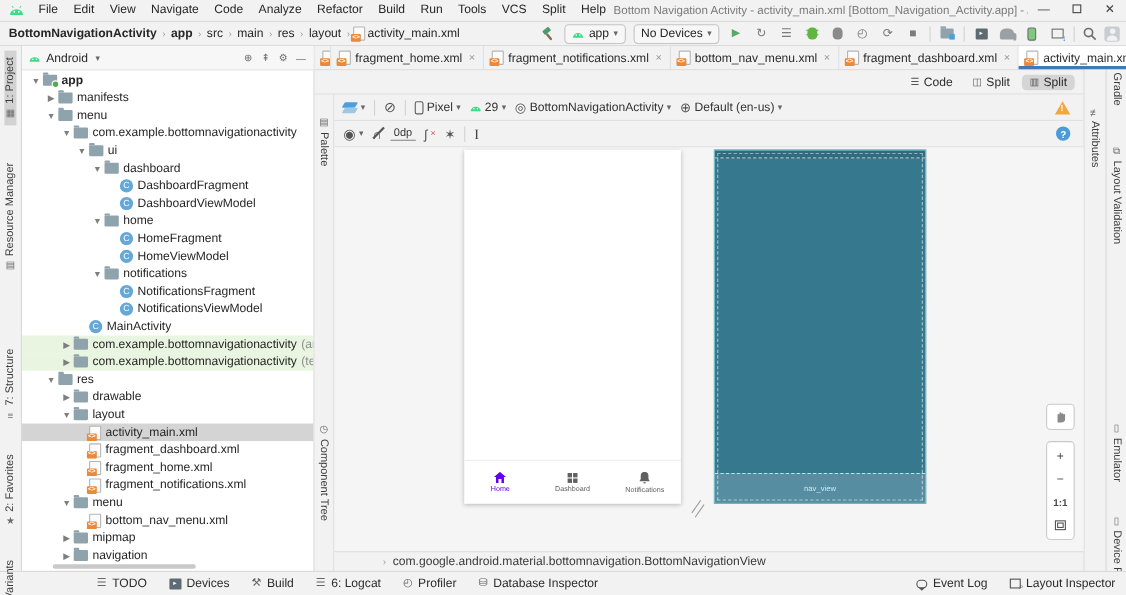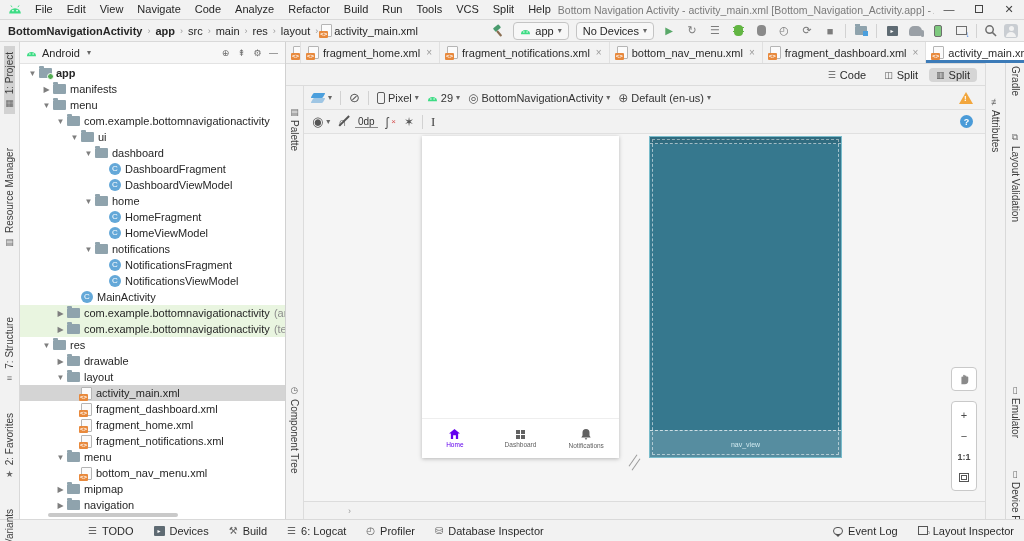--- a/index.html
+++ b/index.html
@@ -625,20 +625,21 @@
               <span class="zoombtn">−</span>
               <span class="zoombtn small">1:1</span>
               <span class="zoombtn">
                   <span class="fit-ic"></span>
                 </span>
             </div>
           </div>
 
           <div class="comp-crumbs" id="compcrumbs">
               <span class="crumb-sep">›</span>
+              <span>com.google.android.material.bottomnavigation.BottomNavigationView</span>
             </div>
         </div>
       </div>
     </div>
 
     <div class="attrstrip">
       <div class="vtab">
         <span class="mini-ic">≢</span>
         <span class="vlabel" style="writing-mode:vertical-rl">Attributes</span>
       </div>

